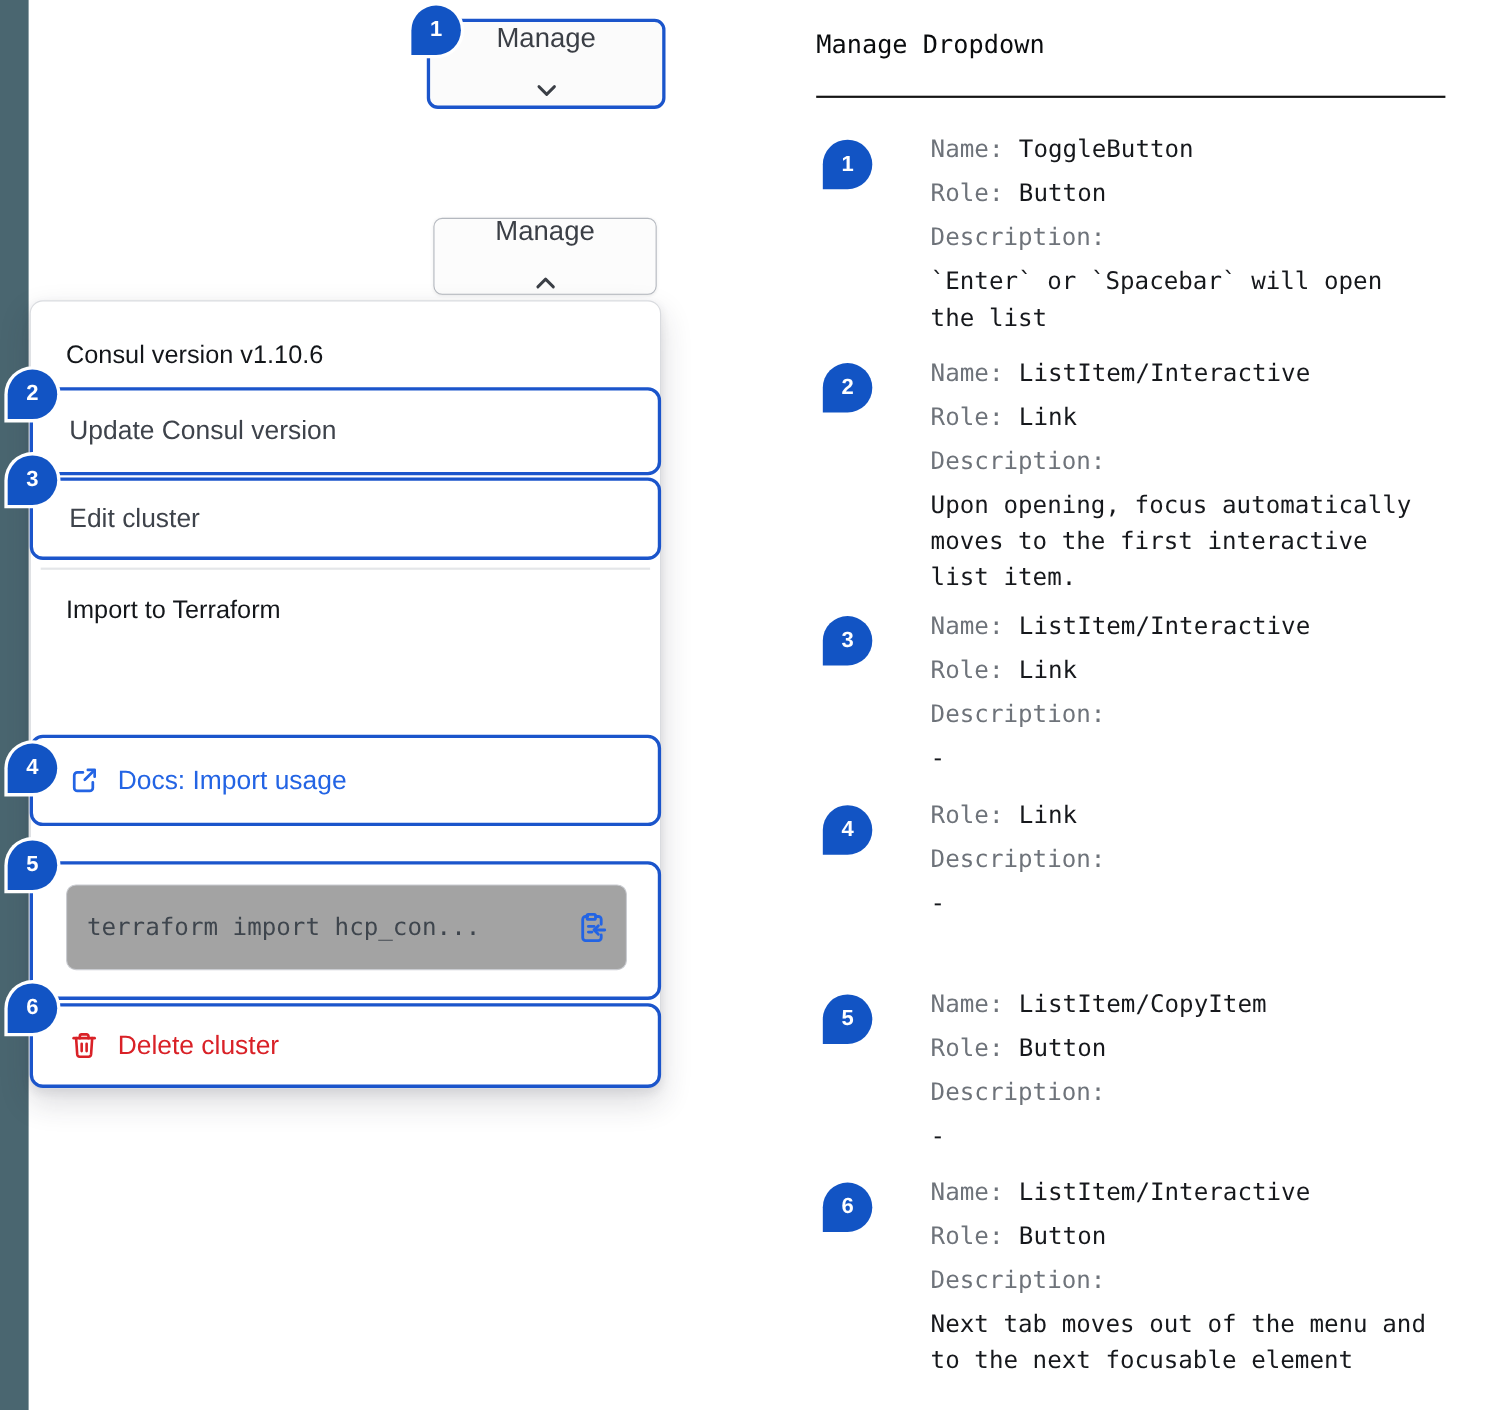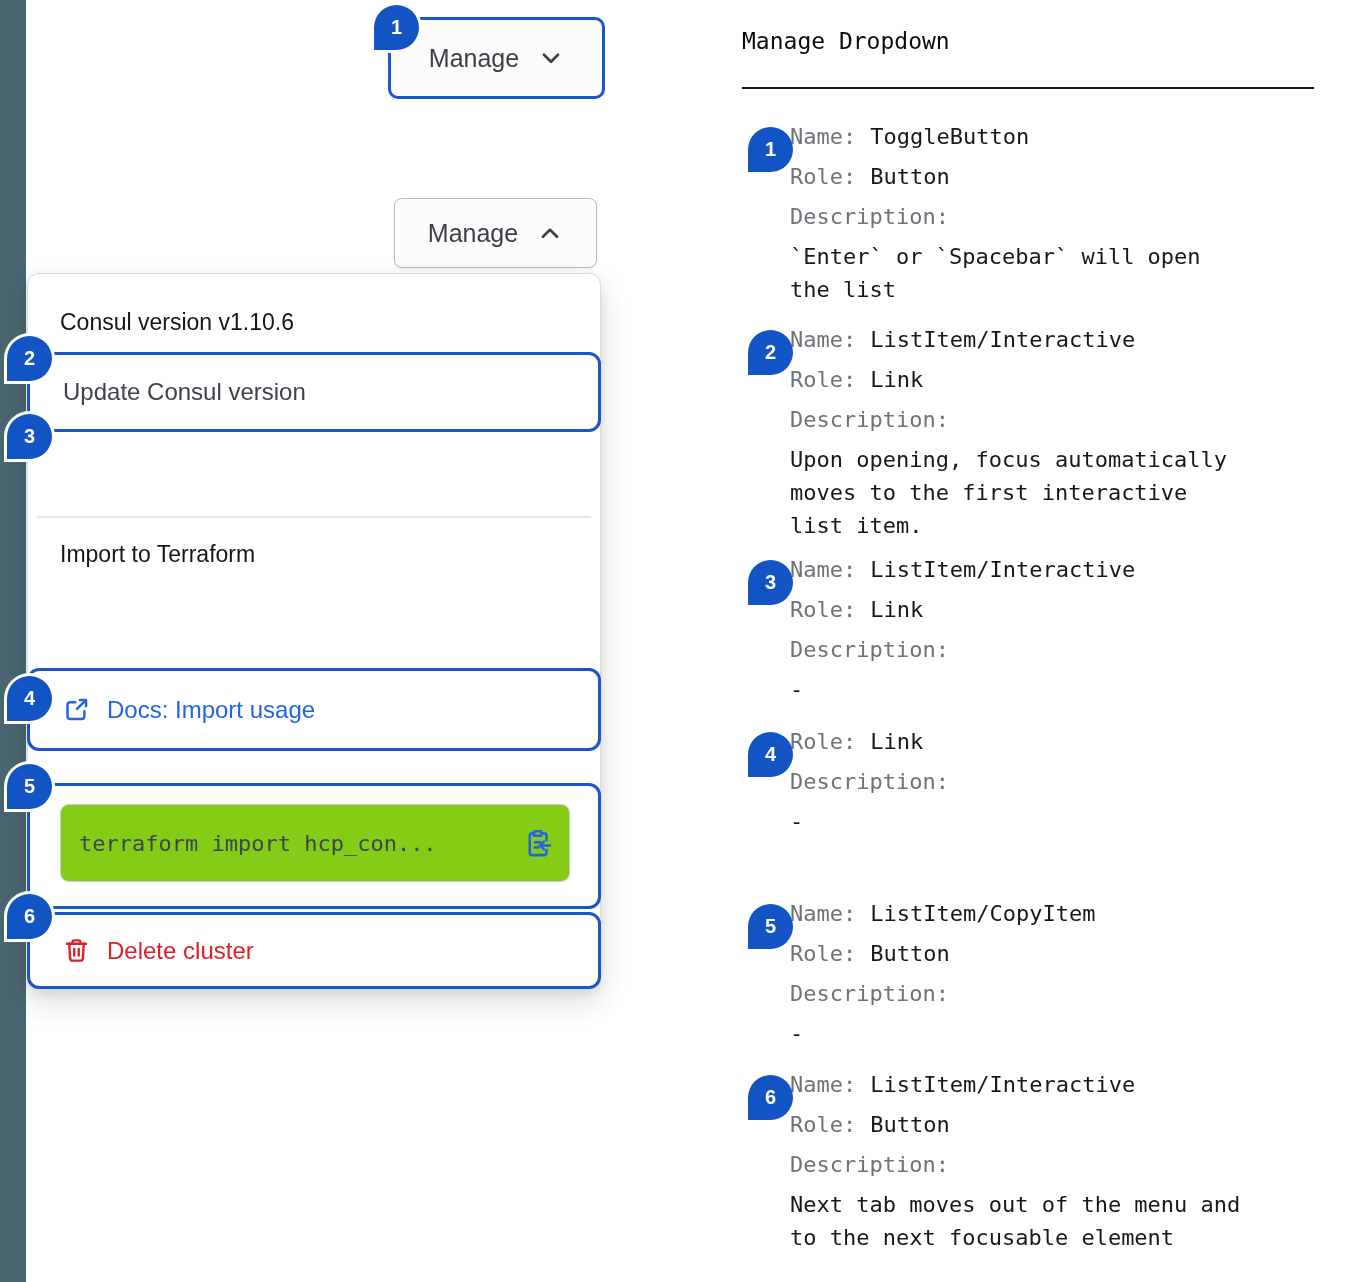--- a/index.html
+++ b/index.html
@@ -16,21 +16,21 @@
     border-radius:50% 50% 50% 0;
     color:#ffffff; font-size:20px; font-weight:bold;
     display:flex; align-items:center; justify-content:center;
     z-index:6; font-family:"Liberation Sans", sans-serif;
   }
   .badge.ring { box-shadow:0 0 0 3px #ffffff; }
 
   
   .btn {
     position:absolute; display:flex; align-items:center; justify-content:center; gap:19px;
-    background:#fbfbfb; color:#3b3f46; font-size:25px; cursor:default;
+    background:#fbfbfb; color:#3b3f46; font-size:25px; cursor:default;flex-direction:column;
   }
   .btn-closed { left:388px; top:17px; width:217px; height:82px; border:3px solid #1b55cb; border-radius:10px; }
   .btn-open   { left:394px; top:198px; width:203px; height:70px; border:1.5px solid #b4b8bf; border-radius:8px;
                 background:#fcfcfc; box-shadow:0 1px 3px rgba(0,0,0,.07); }
 
   
   .panel {
     position:absolute; left:27px; top:273px; width:574px; height:717px;
     background:#ffffff; border:1px solid #d9dbdf; border-radius:12px;
     box-shadow:0 12px 28px rgba(35,40,55,.16), 0 3px 8px rgba(35,40,55,.08);
@@ -54,37 +54,37 @@
   .fb-edit   { top:434px; height:75px; }
   .fb-docs   { top:668px; height:83px; }
   .fb-copy   { top:783px; height:126px; padding-left:0; }
   .fb-delete { top:912px; height:77px; }
   .menu-label { font-size:24px; color:#3e434b; }
   .link-label { font-size:24px; color:#2364e4; font-weight:500; }
   .danger-label { font-size:24px; color:#d92127; font-weight:500; }
 
   .code-field {
     position:absolute; left:30px; top:18px; width:510px; height:78px;
-    border:1.5px solid #caccd1; border-radius:9px; background:#84cc16;
+    border:1.5px solid #caccd1; border-radius:9px; background:#a3a3a3;
     display:flex; align-items:center; justify-content:space-between; padding:0 16px 0 18px;
   }
   .code-text { font-family:"DejaVu Sans Mono","Liberation Mono",monospace; font-size:22px; color:#3e454d; white-space:nowrap; }
 
   .icon { display:flex; align-items:center; justify-content:center; flex:0 0 auto; }
 
   
   .legend-title {
     position:absolute; left:742px; top:28px;
     font-family:"DejaVu Sans Mono","Liberation Mono",monospace;
     font-size:23px; color:#0a0c0e;
   }
   .legend-rule { position:absolute; left:742px; top:87px; width:572px; height:2px; background:#141414; }
   .legend-item { position:absolute; left:748px; width:545px; font-family:"DejaVu Sans Mono","Liberation Mono",monospace; }
   .legend-item .badge { left:0; top:10px; }
-  .legend-body { margin-left:42px; width:470px; }
+  .legend-body { margin-left:98px; width:470px; }
   .legend-row { font-size:22px; line-height:40px; white-space:nowrap; }
   .legend-key { color:#6e737a; padding-right:14px; }
   .legend-val { color:#16181c; }
   .legend-desc {
     font-size:22px; line-height:33px; color:#16181c;
     white-space:pre-line; margin-top:3px; width:470px;
   }
 </style>
 </head>
 <body>
@@ -114,20 +114,23 @@
 
   <div class="panel"></div>
 
   <div class="panel-header hdr-version">Consul version v1.10.6</div>
 
   <div class="focus-box fb-update">
     <span class="menu-label">Update Consul version</span>
   </div>
   <div class="badge ring" style="left:7px; top:336px;">2</div>
 
+  <div class="focus-box fb-edit">
+    <span class="menu-label">Edit cluster</span>
+  </div>
   <div class="badge ring" style="left:7px; top:414px;">3</div>
 
   <div class="divider"></div>
 
   <div class="panel-header hdr-import">Import to Terraform</div>
 
   <div class="focus-box fb-docs">
     <span class="icon">
       <svg width="27" height="27" viewBox="0 0 24 24" fill="none" stroke="#2364e4" stroke-width="2.2" stroke-linecap="round" stroke-linejoin="round">
         <path d="M19 13.5V18a2.5 2.5 0 0 1-2.5 2.5h-10A2.5 2.5 0 0 1 4 18V8a2.5 2.5 0 0 1 2.5-2.5H11"></path>

